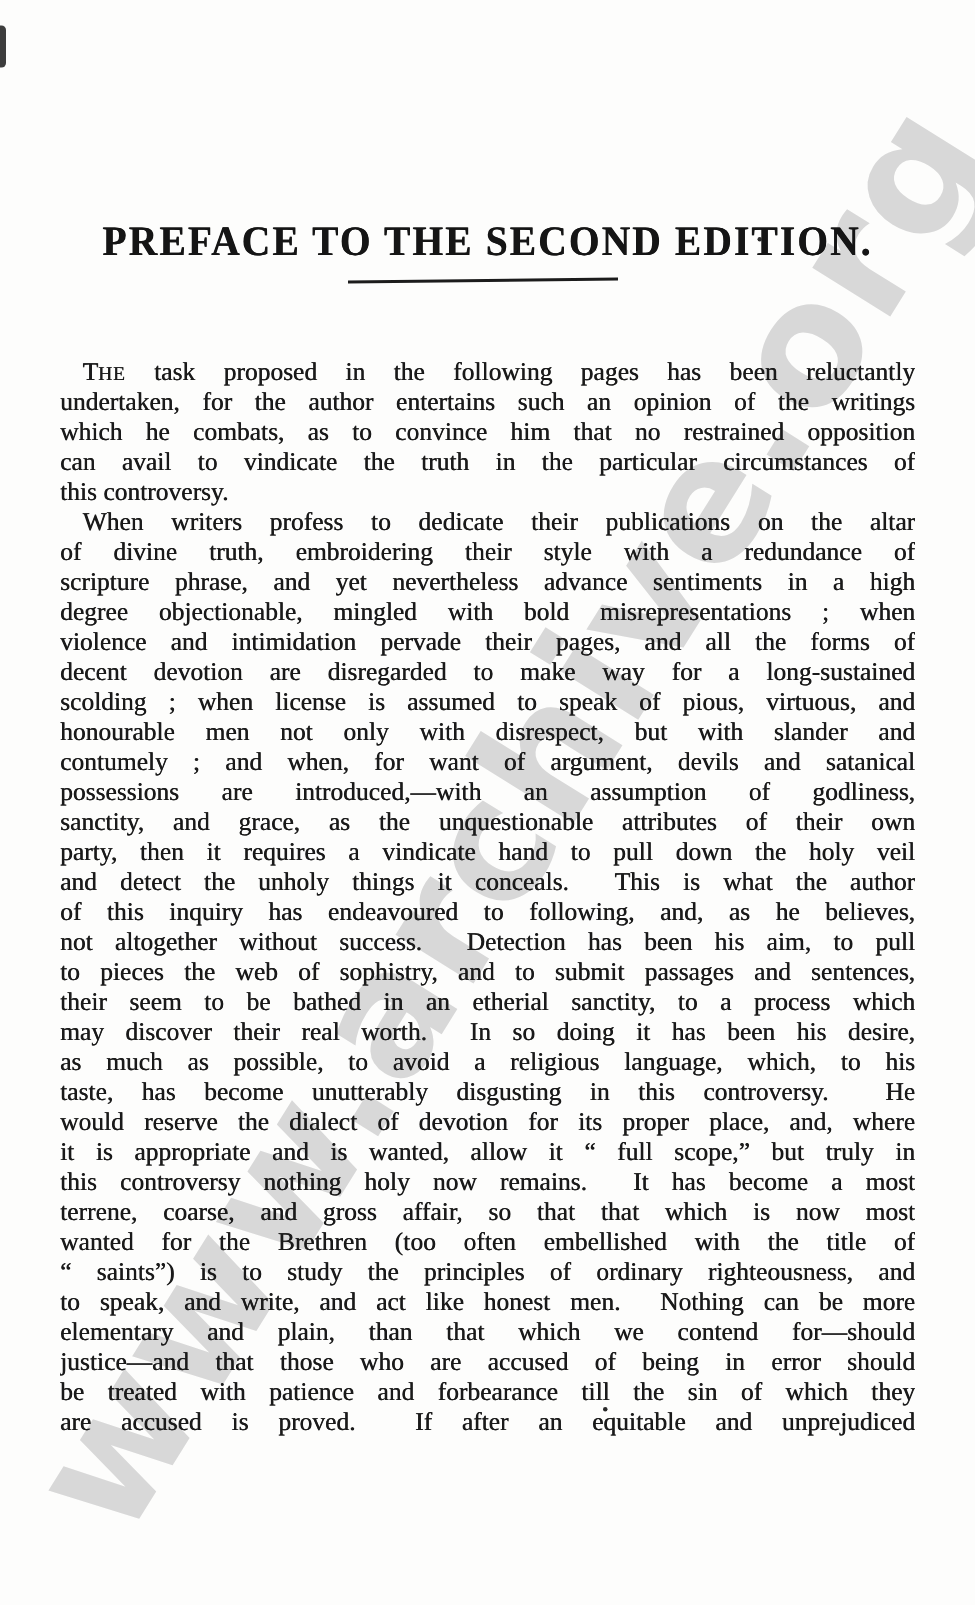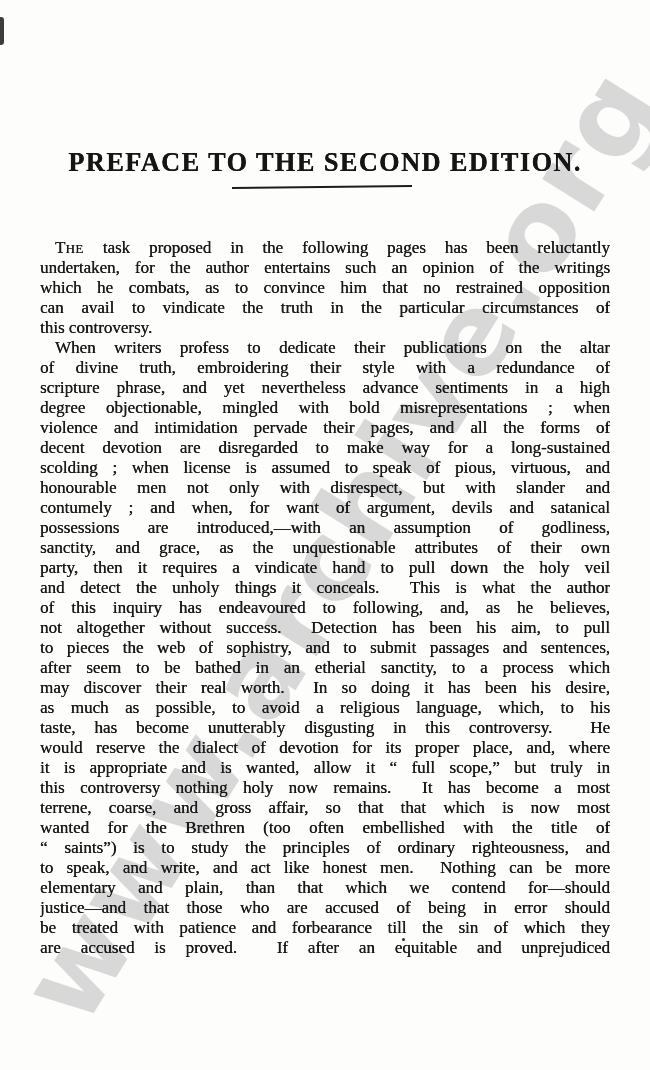--- a/index.html
+++ b/index.html
@@ -116,21 +116,21 @@
         <div class="line"><span>scolding ; when license is assumed to speak of pious, virtuous, and</span></div>
         <div class="line"><span>honourable men not only with disrespect, but with slander and</span></div>
         <div class="line"><span>contumely ; and when, for want of argument, devils and satanical</span></div>
         <div class="line"><span>possessions are introduced,—with an assumption of godliness,</span></div>
         <div class="line"><span>sanctity, and grace, as the unquestionable attributes of their own</span></div>
         <div class="line"><span>party, then it requires a vindicate hand to pull down the holy veil</span></div>
         <div class="line"><span>and detect the unholy things it conceals.&nbsp; This is what the author</span></div>
         <div class="line"><span>of this inquiry has endeavoured to following, and, as he believes,</span></div>
         <div class="line"><span>not altogether without success.&nbsp; Detection has been his aim, to pull</span></div>
         <div class="line"><span>to pieces the web of sophistry, and to submit passages and sentences,</span></div>
-        <div class="line"><span>after </span><span class="it">seem</span><span> to be bathed in an etherial sanctity, to a process which</span></div>
+        <div class="line"><span>their </span><span class="it">seem</span><span> to be bathed in an etherial sanctity, to a process which</span></div>
         <div class="line"><span>may discover their real worth.&nbsp; In so doing it has been his desire,</span></div>
         <div class="line"><span>as much as possible, to avoid a religious language, which, to his</span></div>
         <div class="line"><span>taste, has become unutterably disgusting in this controversy.&nbsp; He</span></div>
         <div class="line"><span>would reserve the dialect of devotion for its proper place, and, where</span></div>
         <div class="line"><span>it is appropriate and is wanted, allow it “ full scope,” but truly in</span></div>
         <div class="line"><span class="it">this</span><span> controversy nothing holy now remains.&nbsp; It has become a most</span></div>
         <div class="line"><span>terrene, coarse, and gross affair, so that that which is now most</span></div>
         <div class="line"><span>wanted for the Brethren (too often embellished with the title of</span></div>
         <div class="line"><span>“ saints”) is to study the principles of ordinary righteousness, and</span></div>
         <div class="line"><span>to speak, and write, and act like honest men.&nbsp; Nothing can be more</span></div>

